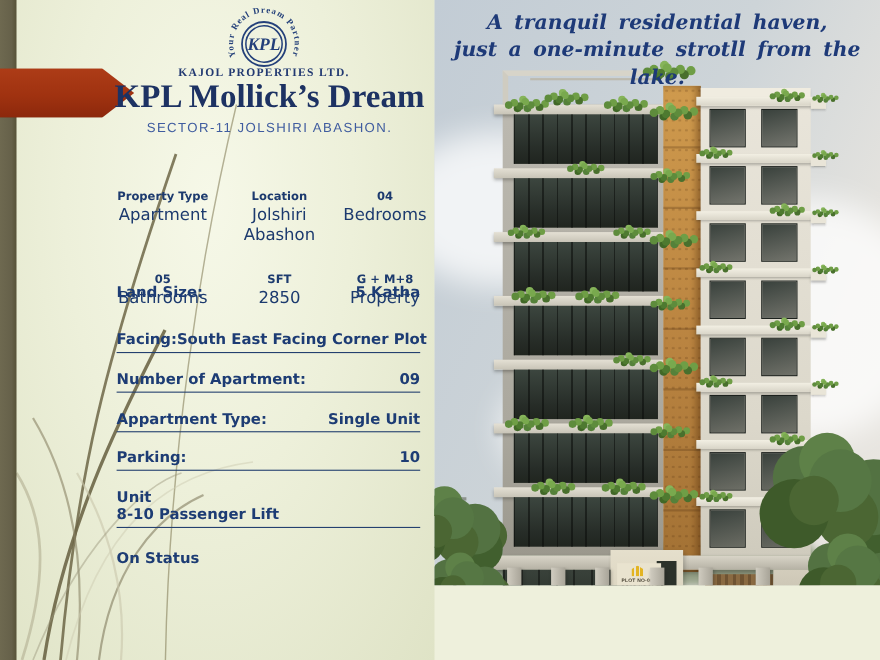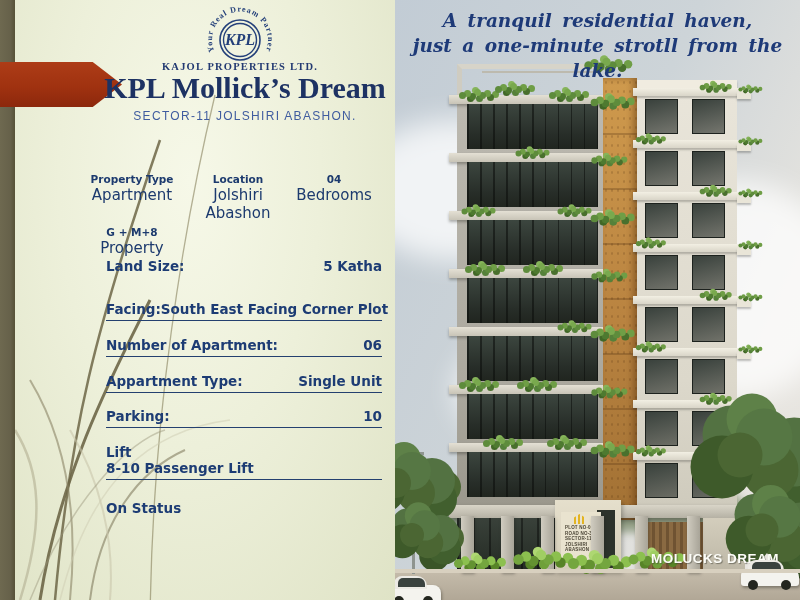--- a/index.html
+++ b/index.html
@@ -24,40 +24,40 @@
   .logo .arc-text{font-family:"Liberation Serif",serif;font-weight:bold;font-size:8px;
     letter-spacing:1px;fill:#24407a;}
   .company{position:absolute;left:120px;top:61px;width:240px;text-align:center;
     font-family:"Liberation Serif",serif;font-weight:bold;font-size:10.5px;letter-spacing:1.2px;
     color:#233a72;}
   .title{position:absolute;left:45px;top:71px;width:400px;margin:0;text-align:center;
     font-family:"Liberation Serif",serif;font-weight:bold;font-size:30px;color:#1d3263;}
   .address{position:absolute;left:45px;top:108px;width:400px;text-align:center;
     font-size:12px;font-weight:500;letter-spacing:1.3px;color:#3f5c9f;line-height:16px;}
 
-  .spec-grid{position:absolute;left:84px;top:173px;width:288px;display:grid;
-    grid-template-columns:96px 116px 76px;row-gap:4px;color:#1c3a6e;}
+  .spec-grid{position:absolute;left:100px;top:173px;width:288px;display:grid;
+    grid-template-columns:96px 116px 76px;row-gap:26px;color:#1c3a6e;}
   .spec-cell{text-align:center;}
   .spec-label{display:block;font-size:10.5px;font-weight:600;font-family:"DejaVu Sans",sans-serif;}
   .spec-value{display:block;font-size:15px;font-weight:500;font-family:"DejaVu Sans",sans-serif;margin-top:1px;text-align:center;}
 
   .details{position:absolute;left:106px;top:258px;width:276px;}
   .detail-row{display:flex;justify-content:space-between;align-items:baseline;
     font-family:"DejaVu Sans",sans-serif;font-size:13.5px;font-weight:600;color:#1d3c74;
     padding-bottom:3px;margin-bottom:16px;}
   .detail-row.u{border-bottom:1.8px solid #24406f;}
   .detail-row:nth-child(1){margin-bottom:24px;}
   .detail-row:nth-child(4){margin-bottom:15px;}
   .detail-row:nth-child(6){margin-bottom:20px;flex-direction:column;}
   .detail-row:nth-child(7){margin-bottom:25px;}
   .detail-label{white-space:nowrap;}
   .detail-value{white-space:nowrap;text-align:right;}
 
   
-  .photo{position:absolute;left:395px;top:0;width:405px;height:600px;overflow:hidden;
+  .photo{position:absolute;left:395px;top:0;width:405px;height:532px;overflow:hidden;
     background:linear-gradient(115deg,#c2ccd5 0%,#cdd4d8 45%,#e6e4df 78%,#e9e6e1 100%);}
   .cloud{position:absolute;border-radius:50%;background:rgba(255,255,255,.75);filter:blur(14px);}
   .tagline{position:absolute;left:0;top:8px;width:405px;z-index:9;text-align:center;
     font-family:"DejaVu Serif",serif;font-style:italic;font-weight:bold;font-size:18.5px;
     color:#1e3a78;line-height:25px;word-spacing:4px;}
 
   .bgroup{position:absolute;inset:0;z-index:2;padding-left:33px;}
   .rear-trees{position:absolute;left:50px;top:492px;width:300px;height:40px;background:#48603282;
     border-radius:20px;filter:blur(4px);}
 
@@ -189,47 +189,55 @@
         </div>
         <div class="spec-cell">
           <span class="spec-label">Location</span>
           <span class="spec-value">Jolshiri Abashon</span>
         </div>
         <div class="spec-cell">
           <span class="spec-label">04</span>
           <span class="spec-value">Bedrooms</span>
         </div>
         <div class="spec-cell">
+          <span class="spec-label">05</span>
+          <span class="spec-value">Bathrooms</span>
+        </div>
+        <div class="spec-cell">
+          <span class="spec-label">SFT</span>
+          <span class="spec-value">2850</span>
+        </div>
+        <div class="spec-cell">
           <span class="spec-label">G + M+8</span>
           <span class="spec-value">Property</span>
         </div>
       </div>
     <div class="details">
         <div class="detail-row">
           <span class="detail-label">Land Size:</span>
           <span class="detail-value">5 Katha</span>
         </div>
         <div class="detail-row u">
           <span class="detail-label">Facing:</span>
           <span class="detail-value">South East Facing Corner Plot</span>
         </div>
         <div class="detail-row u">
           <span class="detail-label">Number of Apartment:</span>
-          <span class="detail-value">06</span>
+          <span class="detail-value">09</span>
         </div>
         <div class="detail-row u">
           <span class="detail-label">Appartment Type:</span>
           <span class="detail-value">Single Unit</span>
         </div>
         <div class="detail-row u">
           <span class="detail-label">Parking:</span>
           <span class="detail-value">10</span>
         </div>
         <div class="detail-row u">
-          <span class="detail-label">Lift</span>
+          <span class="detail-label">Unit</span>
           <span class="detail-value">8-10 Passenger Lift</span>
         </div>
         <div class="detail-row">
           <span class="detail-value">On Status</span>
         </div>
       </div>
   </div>
 
   <div class="photo">
     <div class="cloud" style="left:-40px;top:120px;width:200px;height:140px;"></div>

